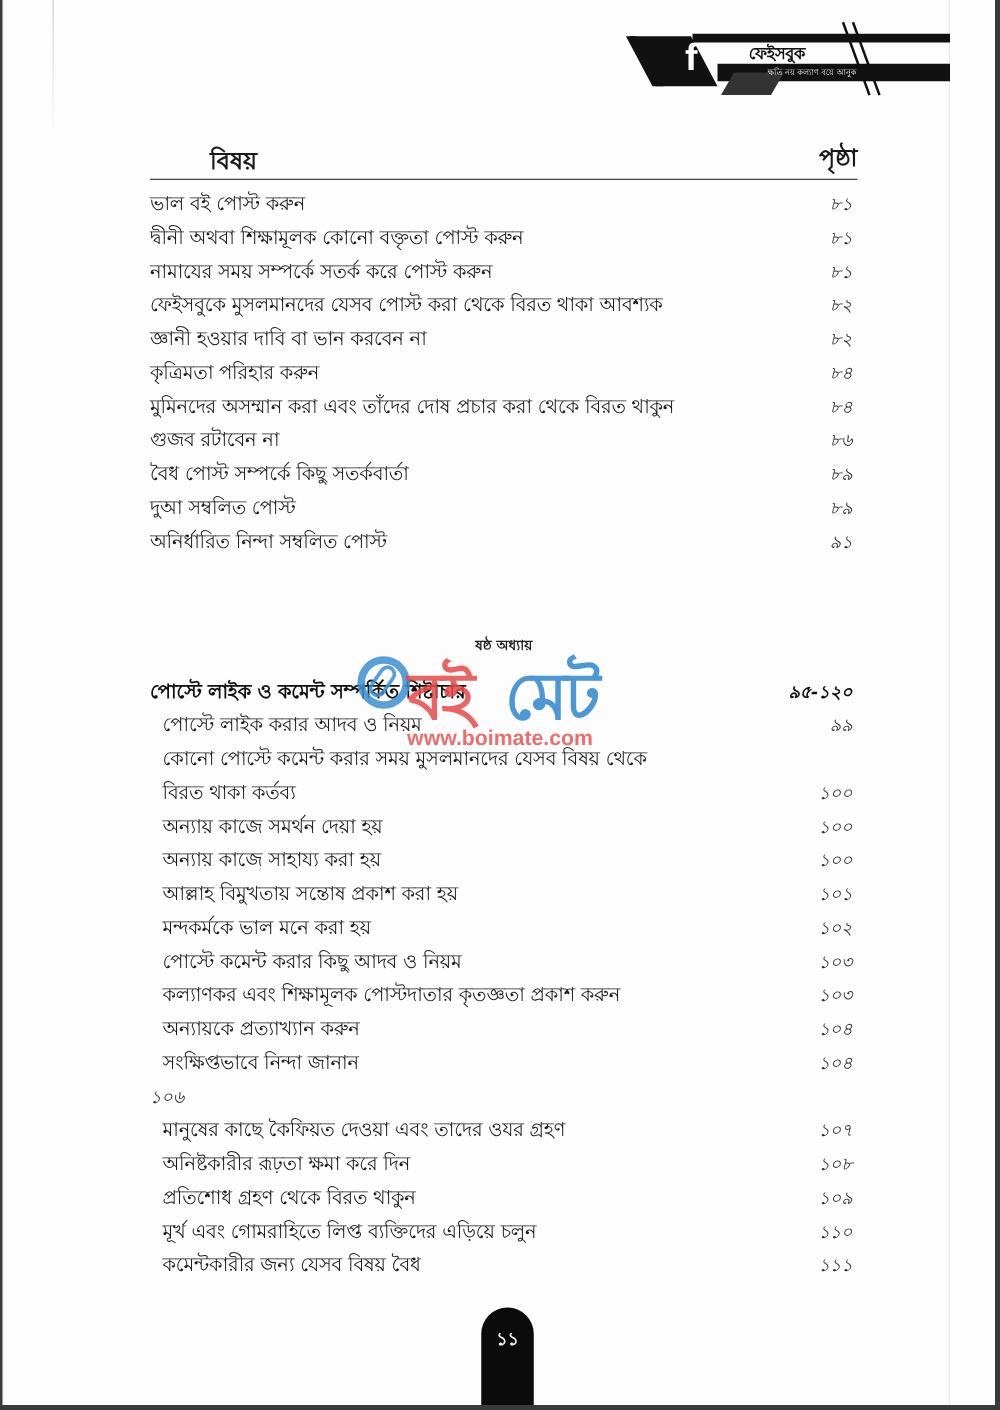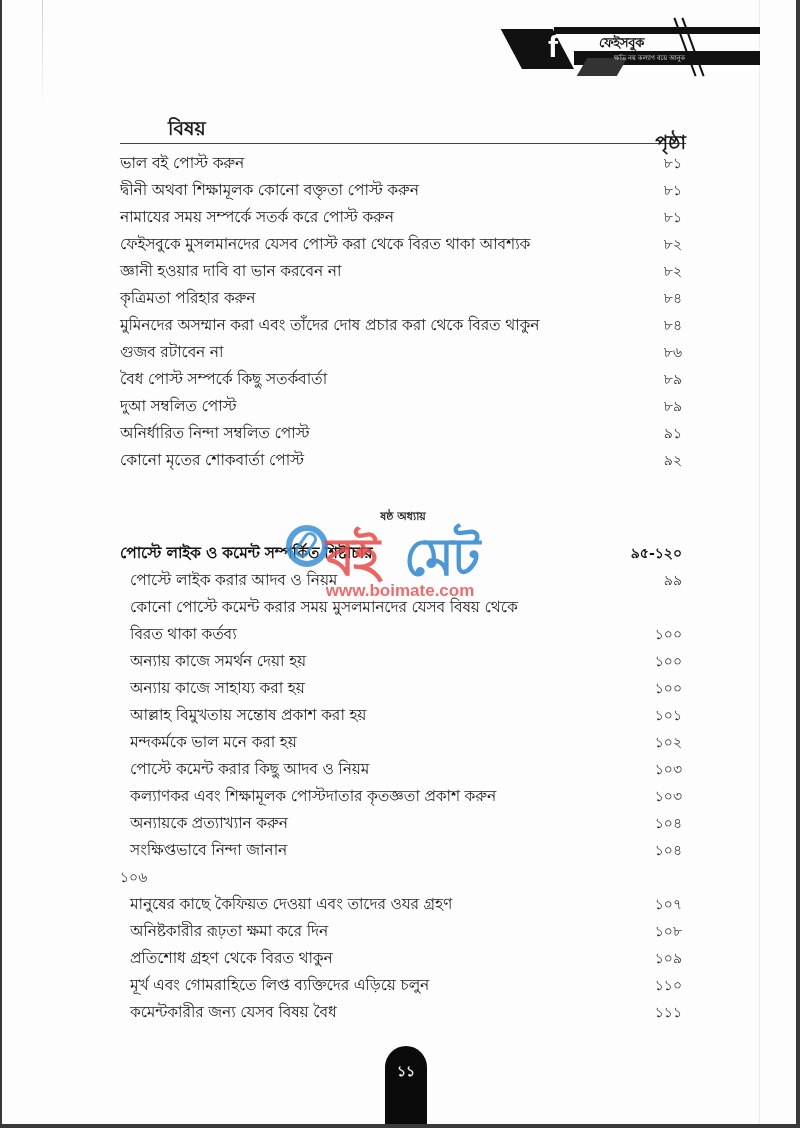--- a/index.html
+++ b/index.html
@@ -60,32 +60,32 @@
 
     
     .toc-head {
       position: absolute; left: 118px; top: 112px; width: 566px; height: 32px;
       border-bottom: 1.5px solid #444;
     }
     .toc-head .col-topic {
       position: absolute; left: 0; top: 2px; font-size: 19px; font-weight: bold; color: #1a1a1a; margin-left: 48px;
     }
     .toc-head .col-page {
-      position: absolute; right: 0; top: 16px; font-size: 19px; font-weight: bold; color: #1a1a1a;
+      position: absolute; right: 0; top: 0; font-size: 19px; font-weight: bold; color: #1a1a1a;
     }
 
     .toc {
       position: absolute; left: 118px; width: 566px;
     }
     .toc-row {
       position: relative; height: 27px; display: flex; justify-content: space-between;
       align-items: center; font-size: 15.5px; color: #1c1c1c;
     }
     .toc-row .t { white-space: nowrap; letter-spacing: -0.2px; }
-    .toc-row .p { white-space: nowrap; font-size: 14px; color: #333; padding-right: 4px; }
+    .toc-row .p { white-space: nowrap; font-size: 14px; color: #333; padding-right: 4px; font-style: italic; }
     .toc-row.bold .t, .toc-row.bold .p { font-weight: bold; color: #111; }
     .toc-row.indent .t { padding-left: 10px; }
 
     .toc-sec1 { top: 150px; text-align: right; }
     .toc-sec2 { top: 540px; }
 
     .chapter-title {
       position: absolute; left: 118px; top: 508px; width: 566px; text-align: center;
       font-size: 11px; font-weight: bold; color: #222;
     }
@@ -190,24 +190,20 @@
         <span class="p">৮৯</span>
       </div>
     <div class="toc-row">
         <span class="t">দুআ সম্বলিত পোস্ট</span>
         <span class="p">৮৯</span>
       </div>
     <div class="toc-row">
         <span class="t">অনির্ধারিত নিন্দা সম্বলিত পোস্ট</span>
         <span class="p">৯১</span>
       </div>
-    <div class="toc-row">
-        <span class="t">কোনো মৃতের শোকবার্তা পোস্ট</span>
-        <span class="p">৯২</span>
-      </div>
   </div>
 
   <div class="chapter-title">ষষ্ঠ অধ্যায়</div>
 
   <div class="toc toc-sec2">
     <div class="toc-row bold">
         <span class="t">পোস্টে লাইক ও কমেন্ট সম্পর্কিত শিষ্টাচার</span>
         <span class="p">৯৫-১২০</span>
       </div>
     <div class="toc-row indent">

